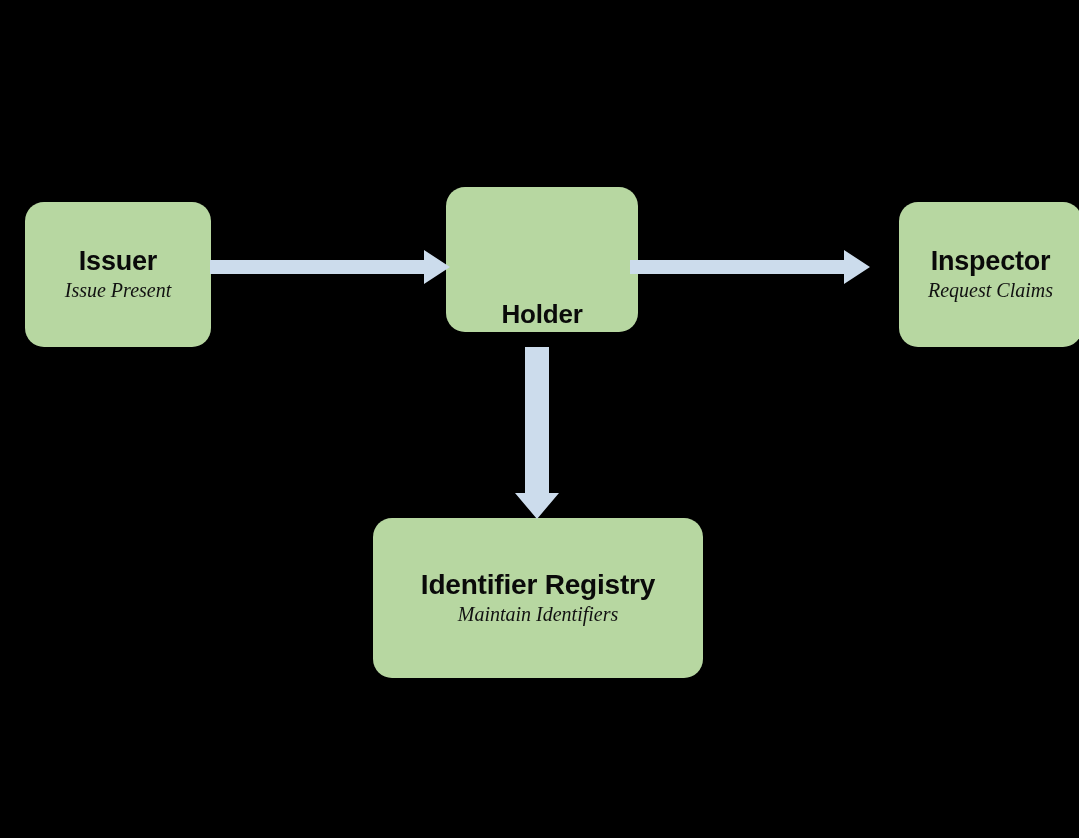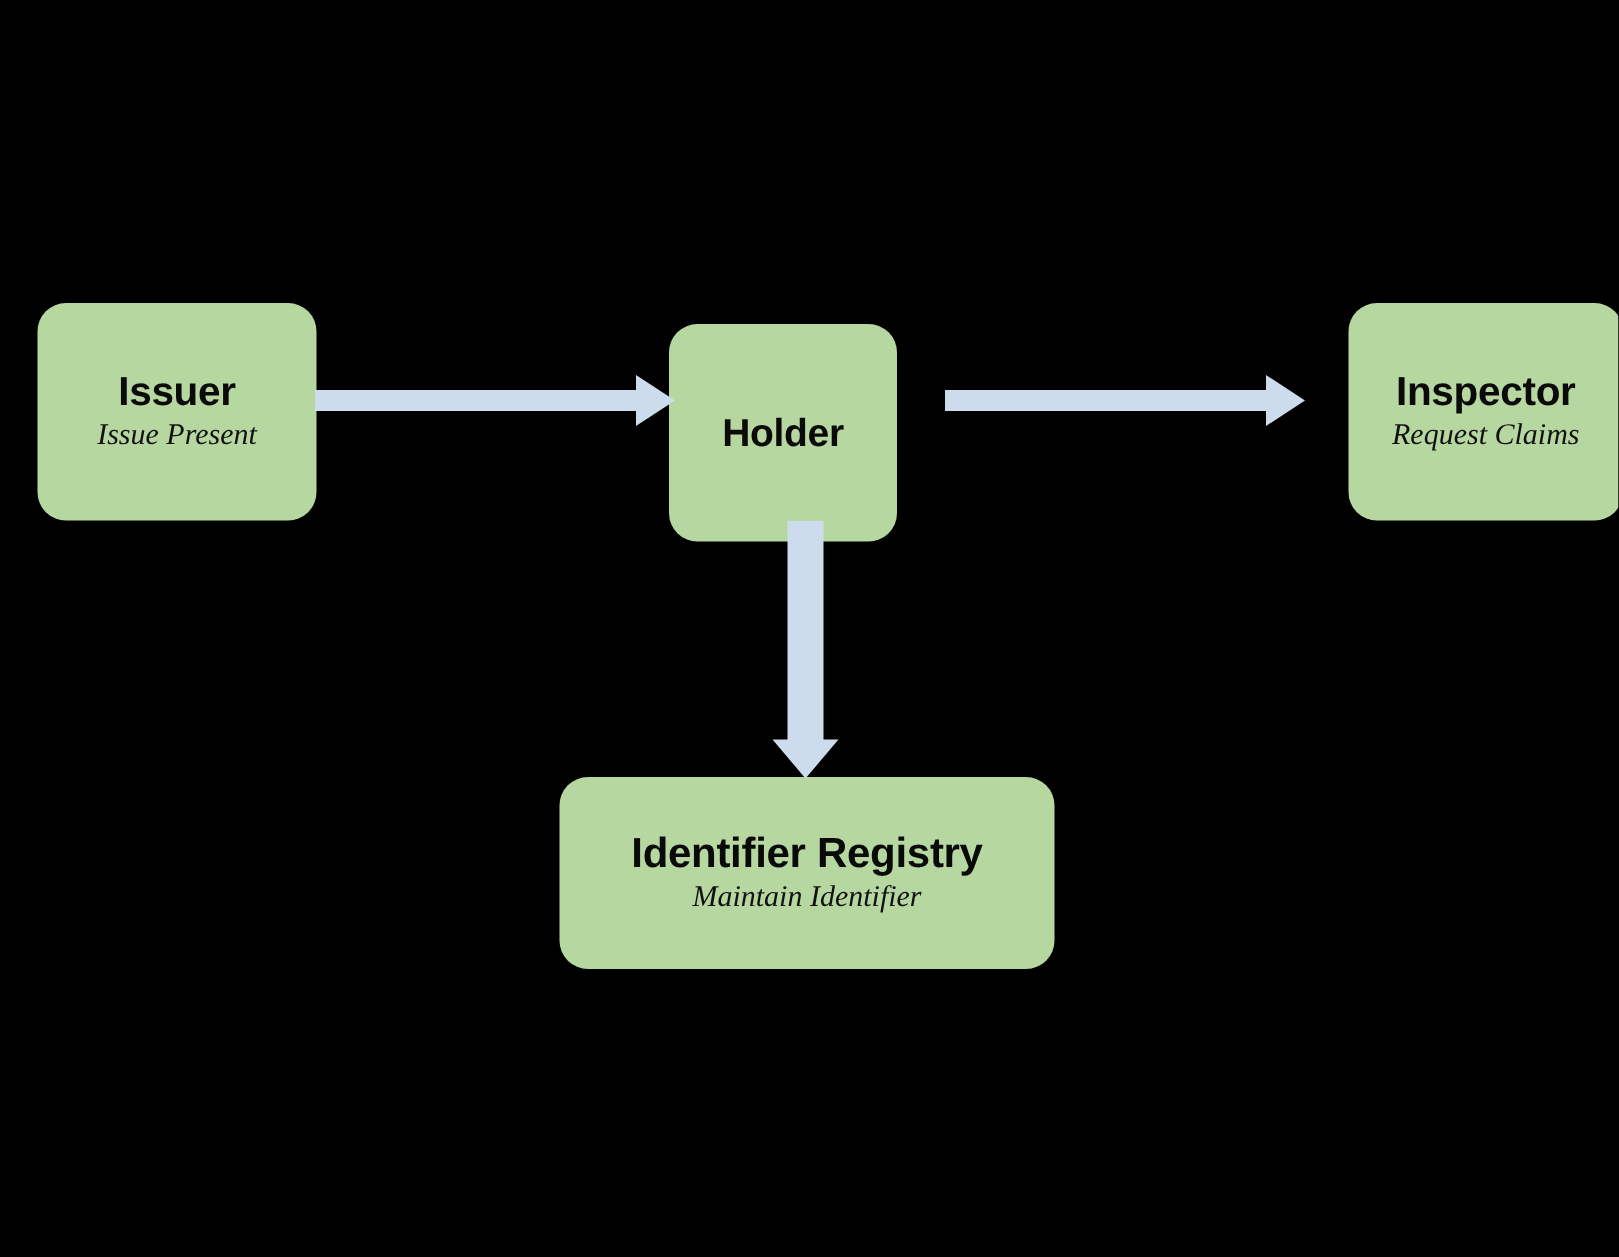--- a/index.html
+++ b/index.html
@@ -47,23 +47,23 @@
     color: #111111;
     margin-top: 3px;
   }
   .node-subtitle .line {
     display: block;
     white-space: nowrap;
   }
 
   
   #node-issuer   { left: 25px;  top: 202px; width: 186px; height: 145px; }
-  #node-holder   { left: 446px; top: 216px; width: 152px; height: 145px; }
+  #node-holder   { left: 446px; top: 187px; width: 192px; height: 145px; justify-content: flex-end; }
   #node-inspector{ left: 866px; top: 202px; width: 183px; height: 145px; margin-left: 33px; }
-  #node-registry { left: 373px; top: 518px; width: 330px; height: 128px; }
+  #node-registry { left: 373px; top: 518px; width: 330px; height: 160px; }
 
   #node-holder .node-title { font-size: 26px; }
   #node-registry .node-title { font-size: 28px; }
 
   
   .arrow {
     position: absolute;
   }
   .arrow svg { display: block; }
 
@@ -90,21 +90,21 @@
   <div class="node" id="node-inspector">
     <div class="node-title">Inspector</div>
     <div class="node-subtitle">
       <span class="line">Request Claims</span>
     </div>
   </div>
 
   <div class="node" id="node-registry">
     <div class="node-title">Identifier Registry</div>
     <div class="node-subtitle">
-      <span class="line">Maintain Identifier</span>
+      <span class="line">Maintain Identifiers</span>
     </div>
   </div>
 
   <div class="arrow" id="arrow-issuer-holder">
     <svg width="240" height="38" viewBox="0 0 240 38">
       <polygon points="0,12 214,12 214,2 240,19 214,36 214,26 0,26" fill="#ccdcec"></polygon>
     </svg>
   </div>
 
   <div class="arrow" id="arrow-holder-inspector">

